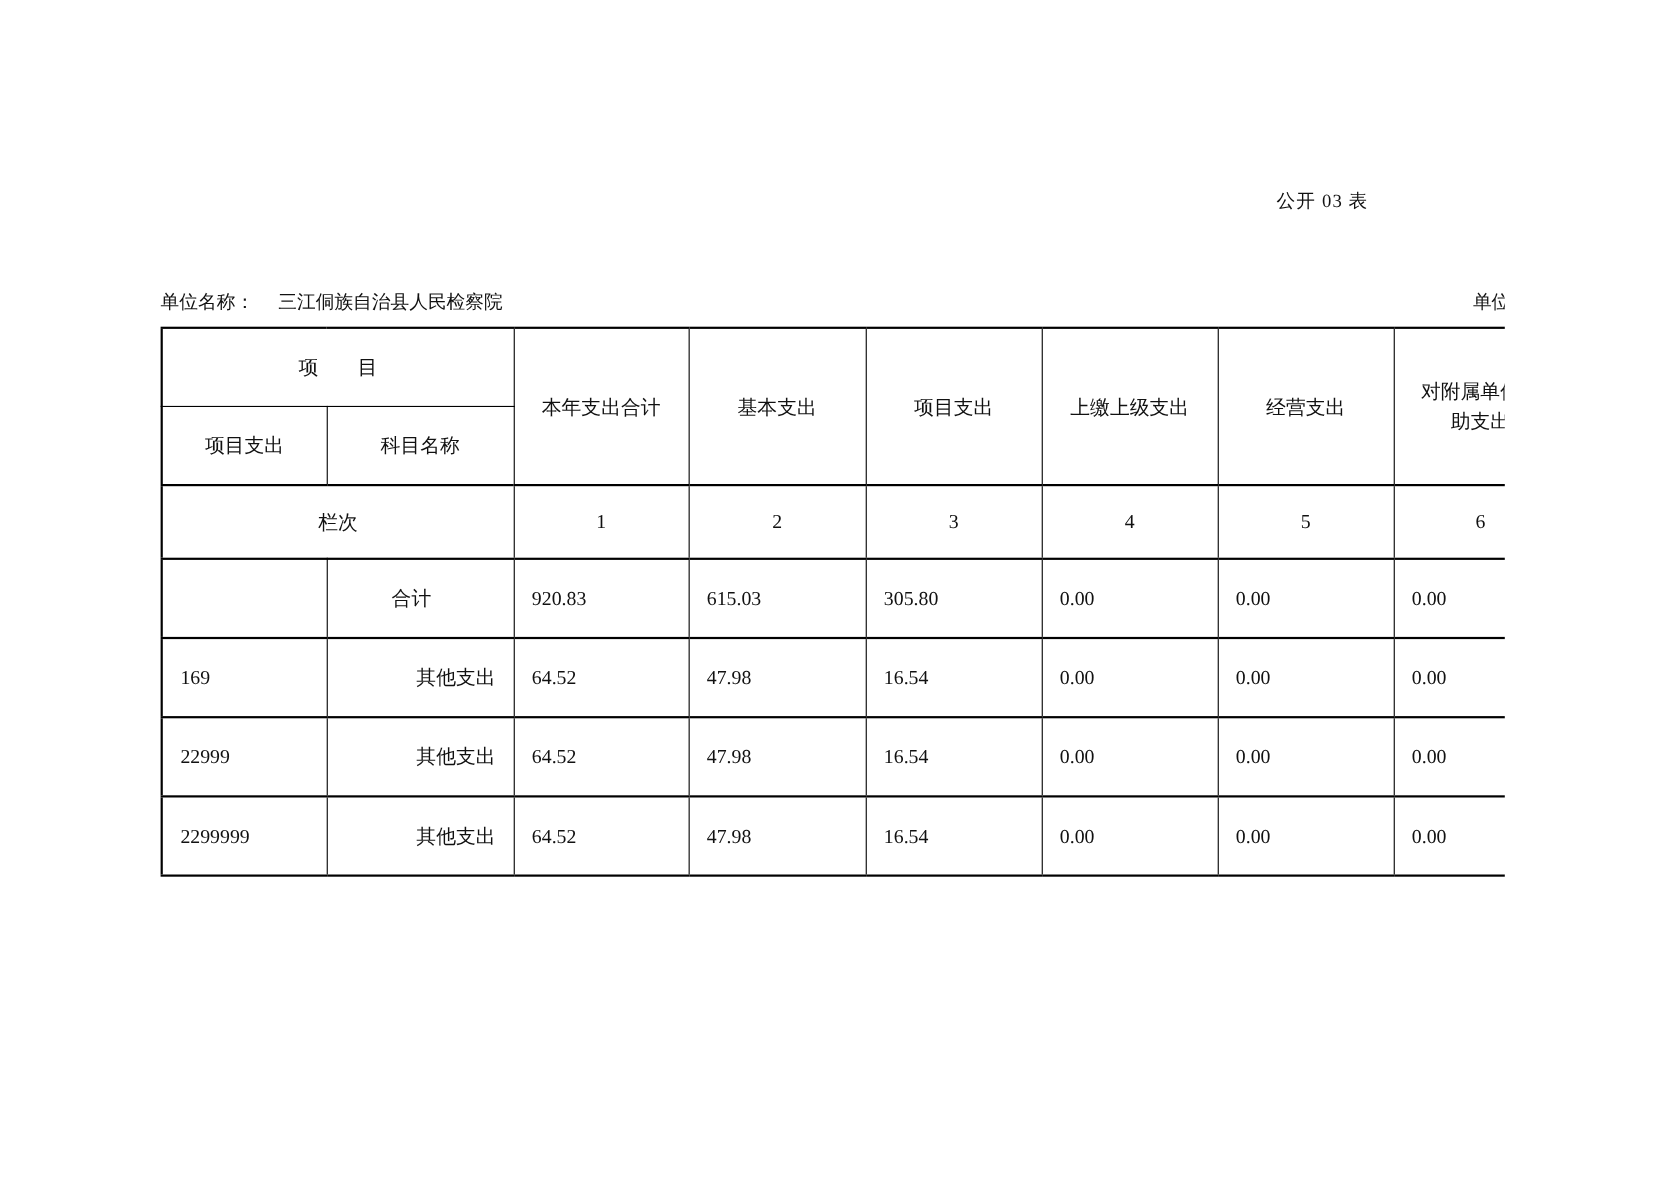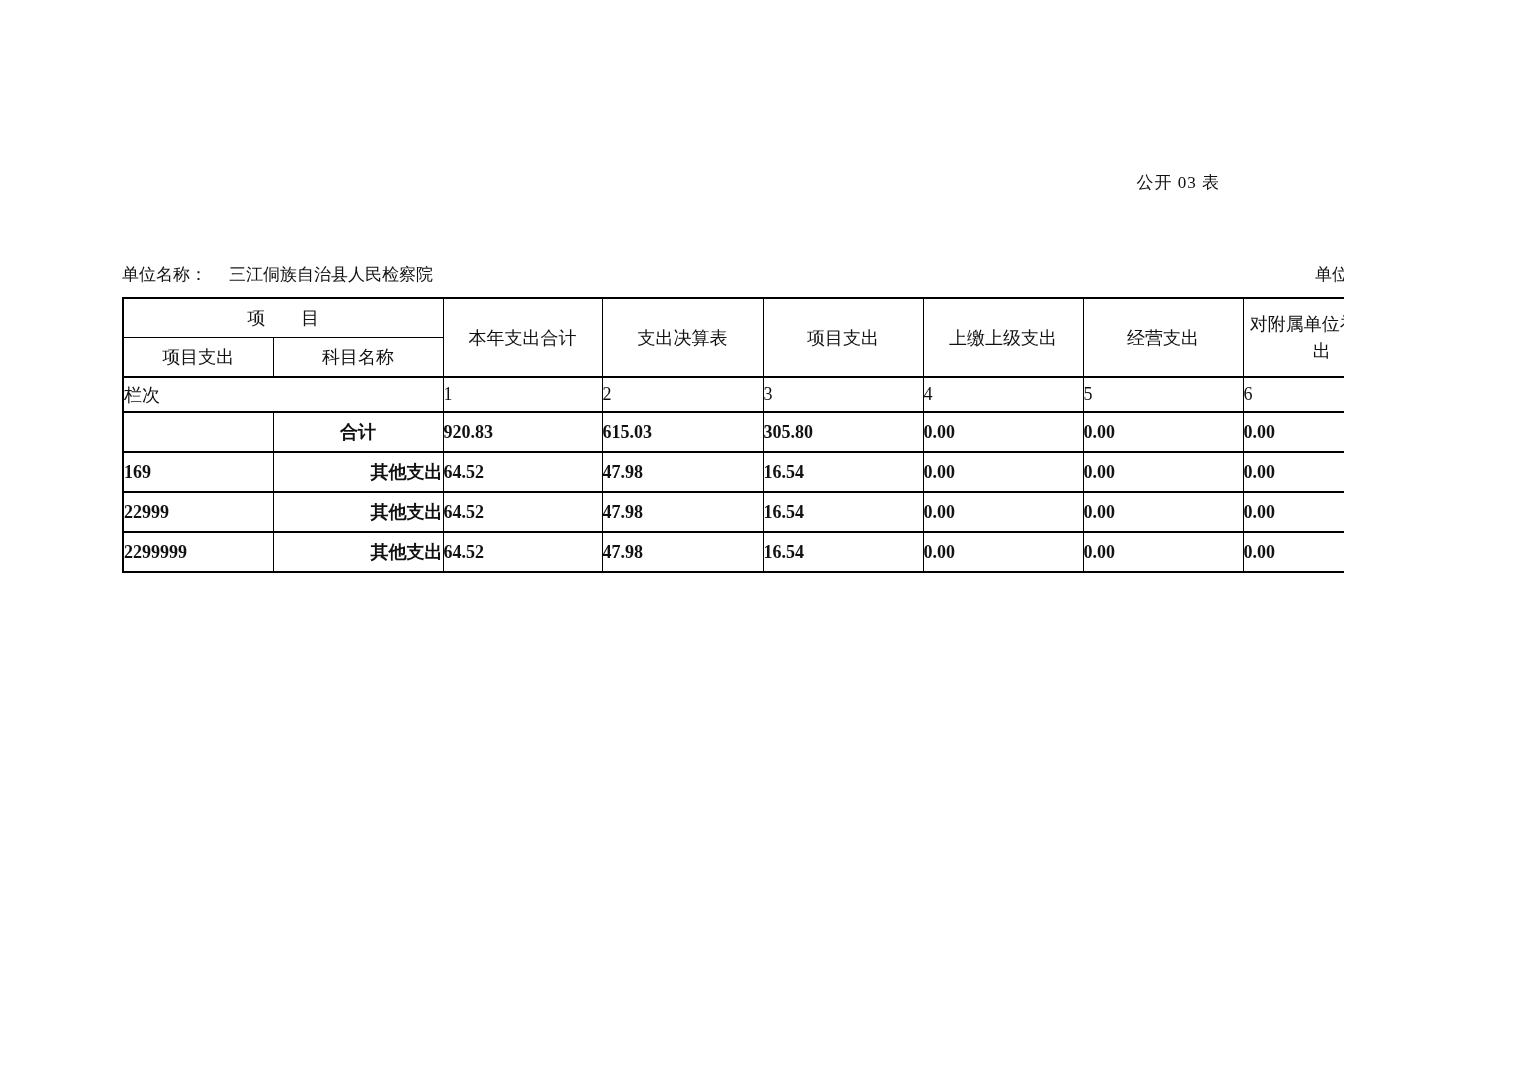--- a/index.html
+++ b/index.html
@@ -4,20 +4,21 @@
 <style>
   html, body { margin: 0; padding: 0; background: #ffffff; }
   .page {
     position: relative;
     width: 1344px;
     height: 1075px;
     background: #ffffff;
     font-family: "Liberation Serif", "DejaVu Serif", serif;
     color: #111111;
     overflow: hidden;
+    margin-left: 24px;
   }
   .form-label {
     position: absolute;
     top: 171px;
     right: 124px;
     font-size: 17px;
     letter-spacing: 1px;
     text-align: right;
   }
   .title {
@@ -52,31 +53,31 @@
     table-layout: fixed;
     font-size: 18px;
     border: 2px solid #000;
   }
   .report-table th, .report-table td {
     border: 2px solid #000;
     border-left-width: 1px;
     border-right-width: 1px;
     font-weight: normal;
     vertical-align: middle;
-    padding: 0;
+    padding: 16px;
     overflow: hidden;
     white-space: normal;
   }
   .hr1 th { height: 38px; text-align: center; }
   .hr2 th { height: 38px; text-align: center; }
   .hr1 th.item-group { border-bottom-width: 1px; }
   .hr2 th { border-top-width: 1px; }
   .wrap-header { padding: 0 14px; line-height: 1.45; }
-  .lane-row td { height: 33px; text-align: left; }
-  .data-row td { height: 38px; font-weight: bold; }
+  .lane-row td { height: 33px; text-align: center; }
+  .data-row td { height: 38px; }
   .cell-code { text-align: left; padding-left: 9px; }
   .cell-name { text-align: right; padding-left: 10px; }
   .cell-name.center { text-align: center; padding-left: 0; }
   .cell-num { text-align: left; padding-right: 10px; }
   .note {
     position: absolute;
     top: 581px;
     left: 122px;
     font-size: 17px;
   }
@@ -104,21 +105,21 @@
         <col style="width:161px">
       <col style="width:160px">
         <col style="width:160px">
         <col style="width:160px">
         <col style="width:158px">
     </colgroup>
     <tbody>
         <tr class="hr1">
       <th colspan="2" class="item-group">项　　目</th>
       <th rowspan="2">本年支出合计</th>
-      <th rowspan="2">支出决算表</th>
+      <th rowspan="2">基本支出</th>
       <th rowspan="2">项目支出</th>
       <th rowspan="2">上缴上级支出</th>
       <th rowspan="2">经营支出</th>
       <th rowspan="2" class="wrap-header">对附属单位补助支出</th>
     </tr>
     <tr class="hr2">
       <th>项目支出</th>
       <th>科目名称</th>
     </tr>
     <tr class="lane-row">

